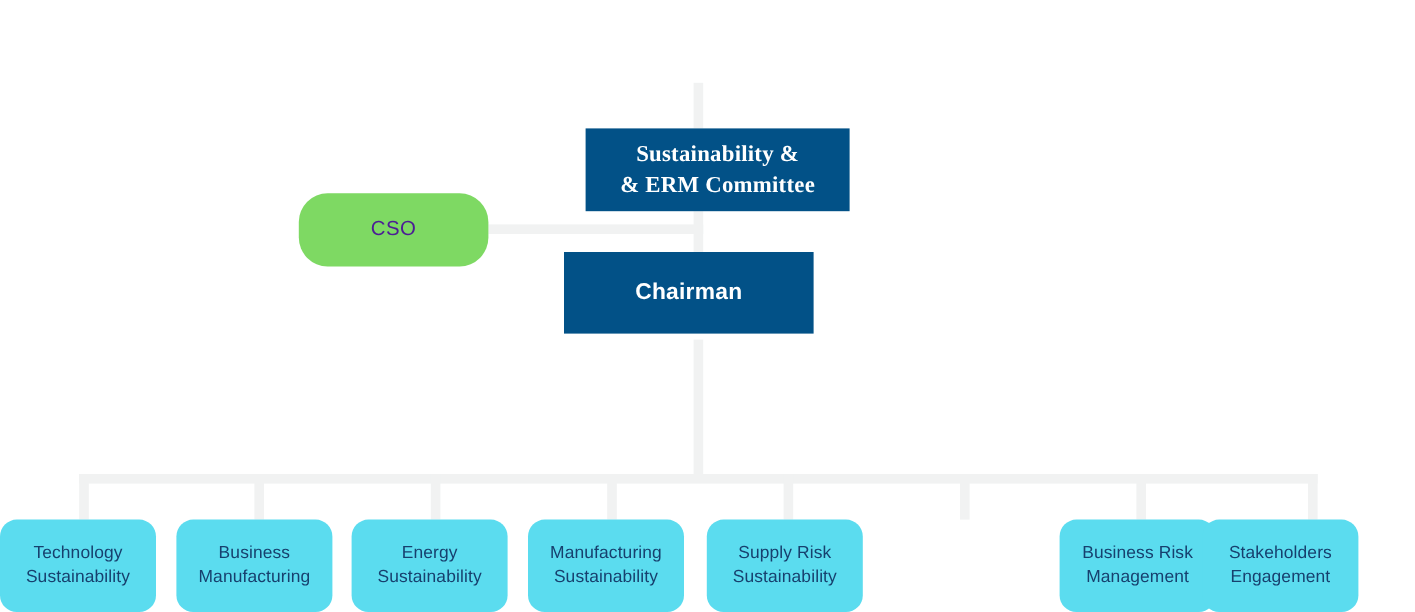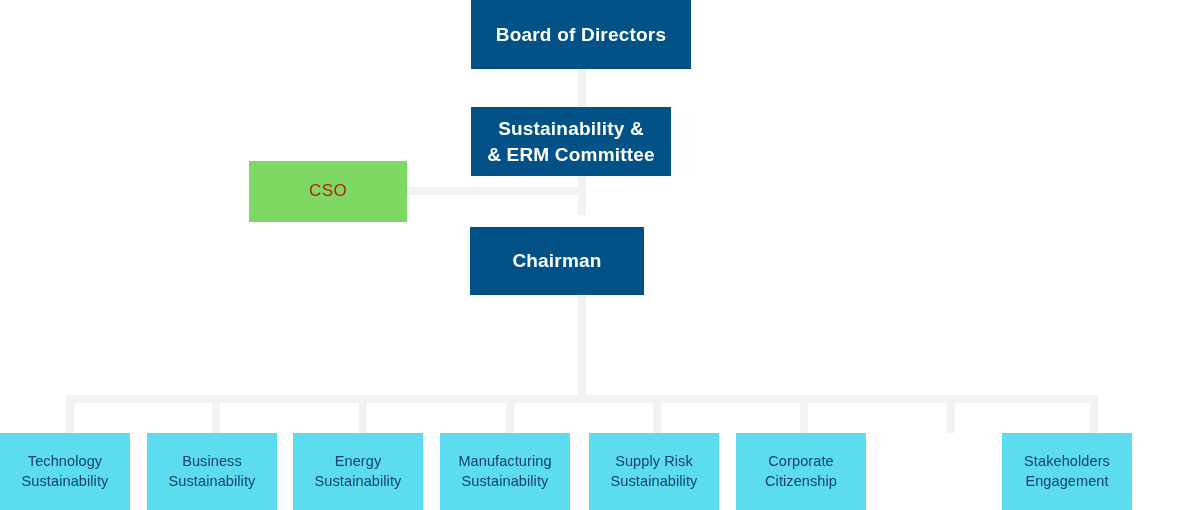--- a/index.html
+++ b/index.html
@@ -42,38 +42,39 @@
 
   .node.navy {
     background: #025187;
     color: #ffffff;
     font-size: 19px;
     font-weight: bold;
     letter-spacing: .2px;
   }
   .node.green {
     background: #7ed963;
-    color: #b91c1c;
+    color: #4c1d95;
     font-size: 17px;
     letter-spacing: .4px;
+    border-radius: 24px;
   }
   .node.cyan {
     background: #5bdcef;
     color: #17406e;
     font-size: 14.5px;
     letter-spacing: .1px;
   }
 
   
   #node-board      { left:471px; top:0px;   width:220px; height:69px; }
-  #node-committee  { left:471px; top:107px; width:200px; height:69px; }
+  #node-committee  { left:488px; top:107px; width:220px; height:69px;font-family:Liberation Serif, serif; }
   #node-cso        { left:249px; top:161px; width:158px; height:61px; }
-  #node-chairman   { left:470px; top:227px; width:174px; height:68px; }
+  #node-chairman   { left:470px; top:210px; width:208px; height:68px; }
 
-  .leaf { top:433px; width:130px; height:77px; }
+  .leaf { top:433px; width:130px; height:77px;border-radius:14px; }
 </style>
 </head>
 <body>
 
 <div id="chart">
 
   <div class="conn" style="left:578px; top:69px; width:8px; height:38px;"></div>
 
   <div class="conn" style="left:578px; top:176px; width:8px; height:39px;"></div>
 
@@ -85,59 +86,56 @@
 
   <div class="conn" style="left:66px;   top:395px; width:8px; height:38px;"></div>
   <div class="conn" style="left:212px;  top:395px; width:8px; height:38px;"></div>
   <div class="conn" style="left:359px;  top:395px; width:8px; height:38px;"></div>
   <div class="conn" style="left:506px;  top:395px; width:8px; height:38px;"></div>
   <div class="conn" style="left:653px;  top:395px; width:8px; height:38px;"></div>
   <div class="conn" style="left:800px;  top:395px; width:8px; height:38px;"></div>
   <div class="conn" style="left:947px;  top:395px; width:8px; height:38px;"></div>
   <div class="conn" style="left:1090px; top:395px; width:8px; height:38px;"></div>
 
-  <div id="node-board" class="node navy">
-    <span class="label">Board of Directors</span>
-  </div>
 
   <div id="node-committee" class="node navy">
     <span class="label">Sustainability &amp;
 &amp; ERM Committee</span>
   </div>
 
   <div id="node-cso" class="node green">
     <span class="label">CSO</span>
   </div>
 
   <div id="node-chairman" class="node navy">
     <span class="label">Chairman</span>
   </div>
 
   <div class="node cyan leaf" style="left:0px;">
     <span class="label">Technology
 Sustainability</span>
   </div>
   <div class="node cyan leaf" style="left:147px;">
     <span class="label">Business
-Sustainability</span>
+Manufacturing</span>
   </div>
   <div class="node cyan leaf" style="left:293px;text-align:center;">
     <span class="label">Energy
 Sustainability</span>
   </div>
   <div class="node cyan leaf" style="left:440px;justify-content:center;">
     <span class="label">Manufacturing
 Sustainability</span>
   </div>
   <div class="node cyan leaf" style="left:589px;">
     <span class="label">Supply Risk
 Sustainability</span>
   </div>
-  <div class="node cyan leaf" style="left:736px;">
-    <span class="label">Corporate
-Citizenship</span>
+  <div class="node cyan leaf" style="left:883px;">
+    <span class="label">Business Risk
+Management</span>
   </div>
   <div class="node cyan leaf" style="left:1002px;">
     <span class="label">Stakeholders
 Engagement</span>
   </div>
 
 </div>
 
 </body></html>

